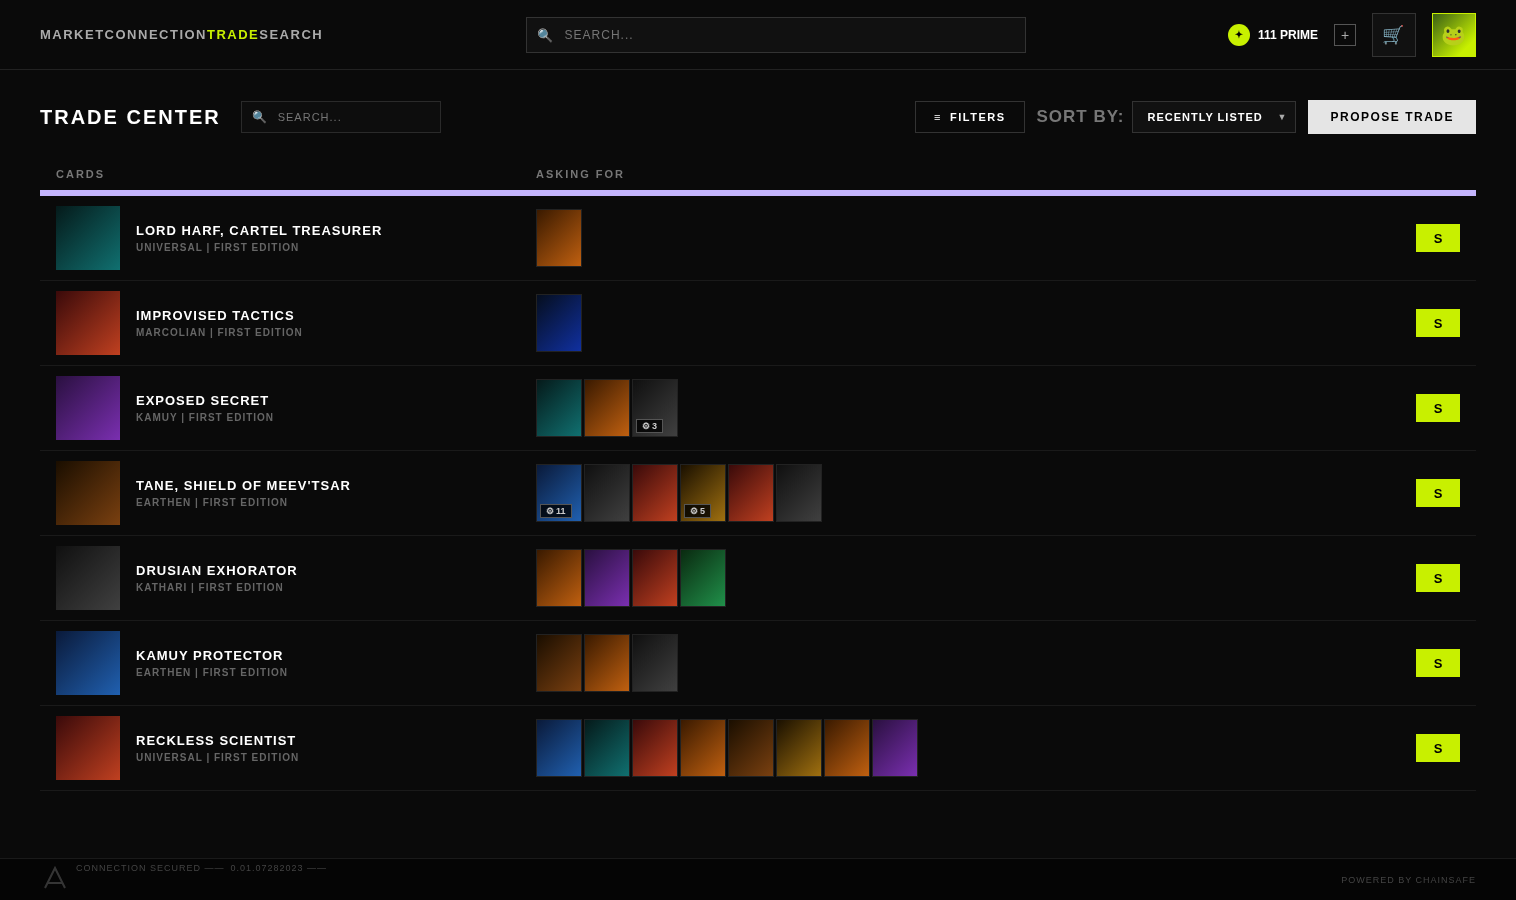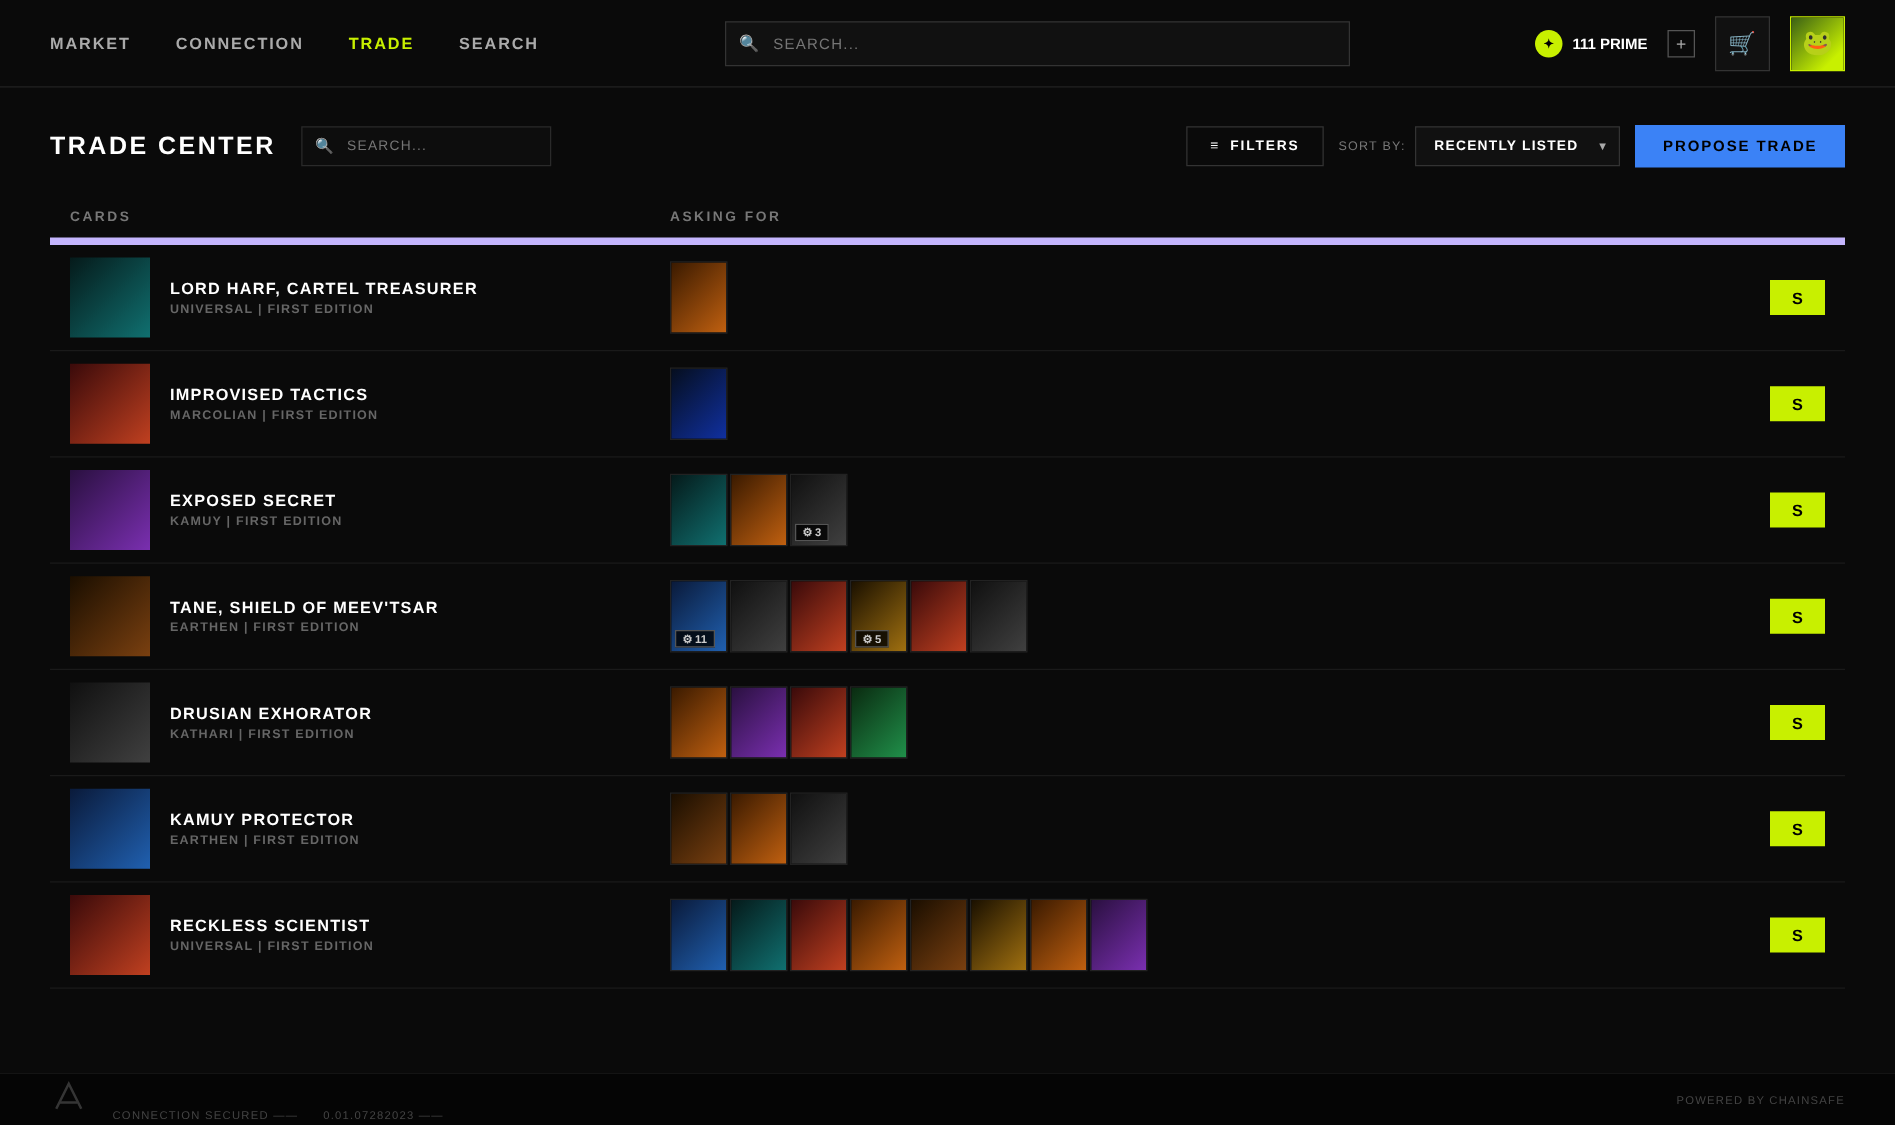--- a/index.html
+++ b/index.html
@@ -192,24 +192,24 @@
       font-weight: 700;
       letter-spacing: 1.5px;
       cursor: pointer;
     }
     .sort-container {
       display: flex;
       align-items: center;
       gap: 8px;
     }
     .sort-label {
-      font-size: 10px;
+      font-size: 17px;
       color: #777;
       letter-spacing: 1px;
-      font-weight: 400;
+      font-weight: 700;
     }
     .sort-select {
       background: #111;
       border: 1px solid #333;
       color: #fff;
       padding: 9px 32px 9px 14px;
       font-size: 11px;
       font-weight: 700;
       letter-spacing: 1px;
       cursor: pointer;
@@ -224,21 +224,21 @@
       content: '▼';
       position: absolute;
       right: 10px;
       top: 50%;
       transform: translateY(-50%);
       font-size: 9px;
       color: #aaa;
       pointer-events: none;
     }
     .propose-btn {
-      background: #3b82f6;
+      background: #e5e5e5;
       color: #000;
       border: none;
       padding: 10px 22px;
       font-size: 12px;
       font-weight: 900;
       letter-spacing: 1.5px;
       cursor: pointer;
     }
 
     
@@ -362,22 +362,22 @@
       height: 42px;
       background: #050505;
       border-top: 1px solid #1a1a1a;
       display: flex;
       align-items: center;
       justify-content: space-between;
       padding: 0 40px;
     }
     .footer-left {
       display: flex;
-      align-items: flex-end;
-      gap: 20px;
+      align-items: flex-start;
+      gap: 6px;
     }
     .footer-logo {
       opacity: 0.5;
     }
     .footer-text {
       font-size: 9px;
       color: #444;
       letter-spacing: 1px;
     }
     .footer-right {
@@ -398,21 +398,21 @@
       align-items: center;
       gap: 2px;
     }
   </style>
 </head>
 <body>
 
 <header class="header">
   <div class="header-left">
 
-    <div id="nav-items" style="display:flex;gap:36px;align-items:center;">
+    <div id="nav-items" style="display:flex;align-items:center;">
         <a class="nav-item" href="#">MARKET</a>
         <a class="nav-item" href="#">CONNECTION</a>
         <a class="nav-item active" href="#">TRADE</a>
         <a class="nav-item" href="#">SEARCH</a>
       </div>
   </div>
   <div class="header-search">
     <span class="search-icon">🔍</span>
     <input type="text" placeholder="SEARCH..." style="">
   </div>

